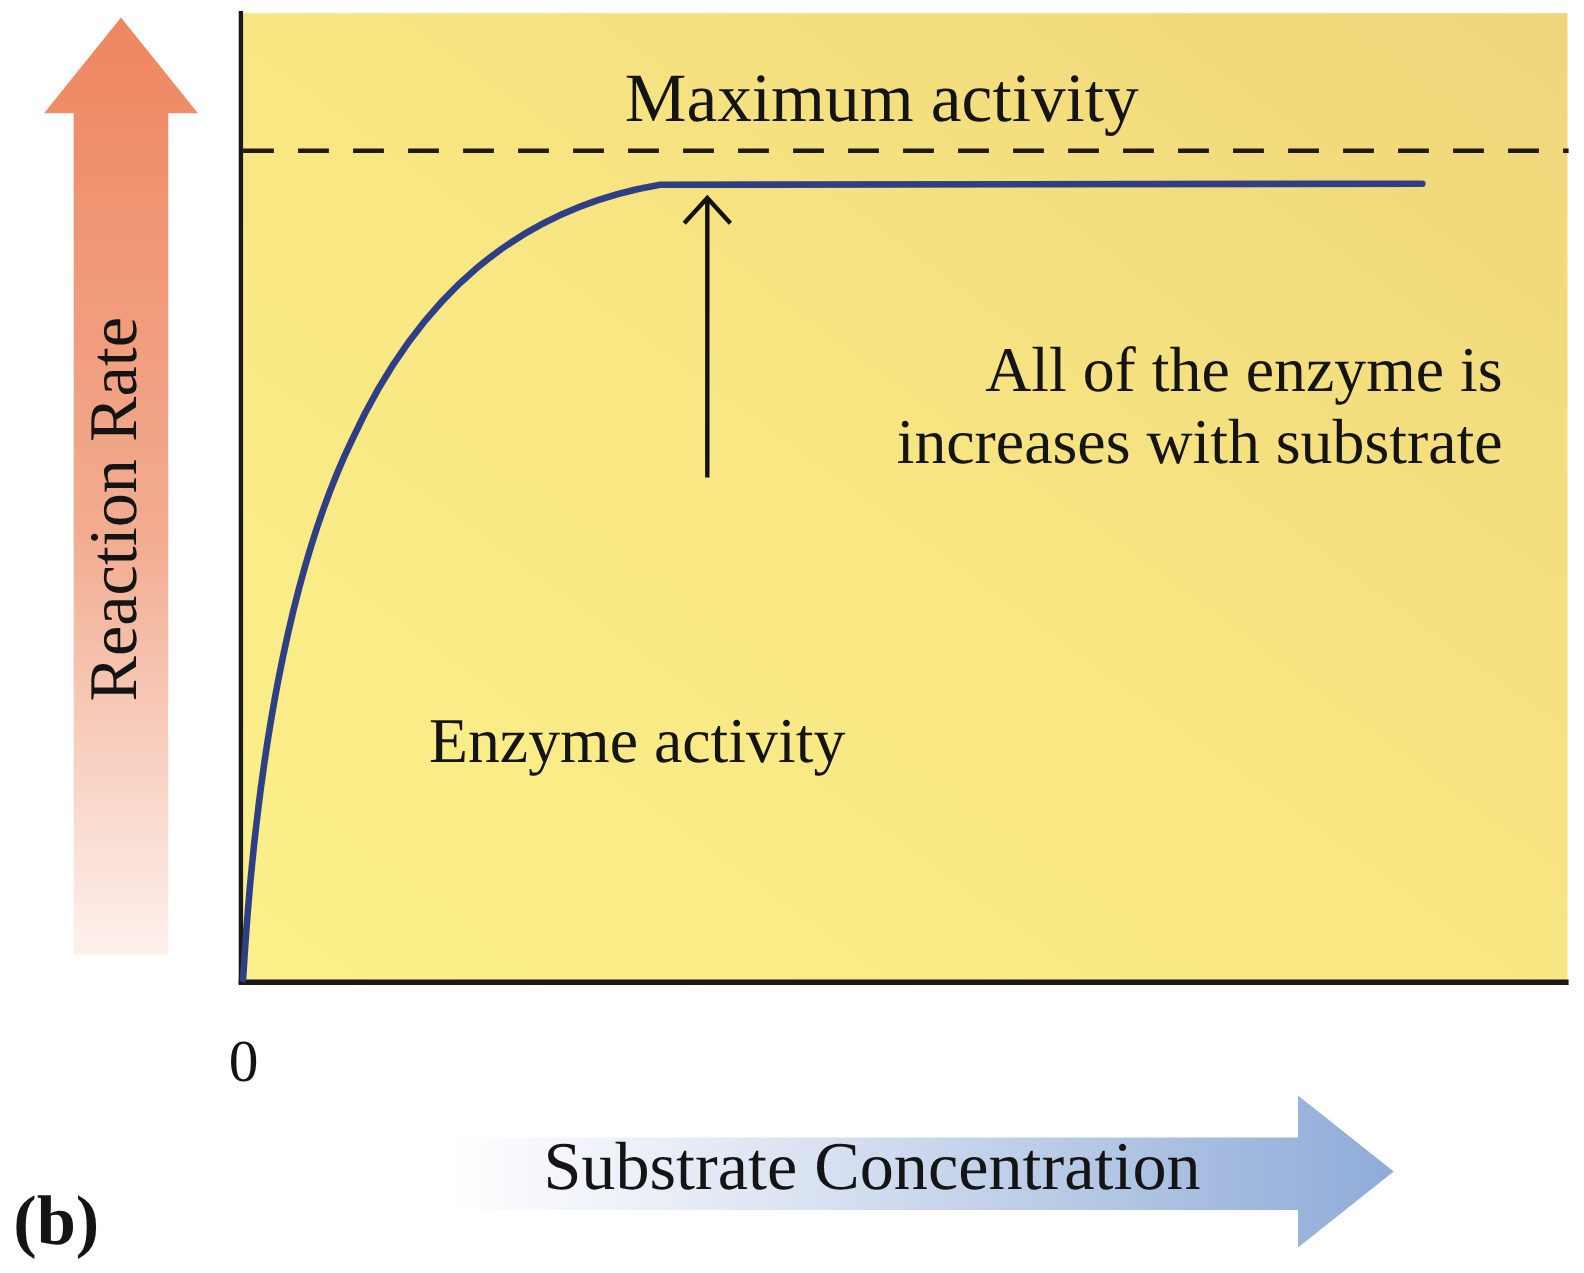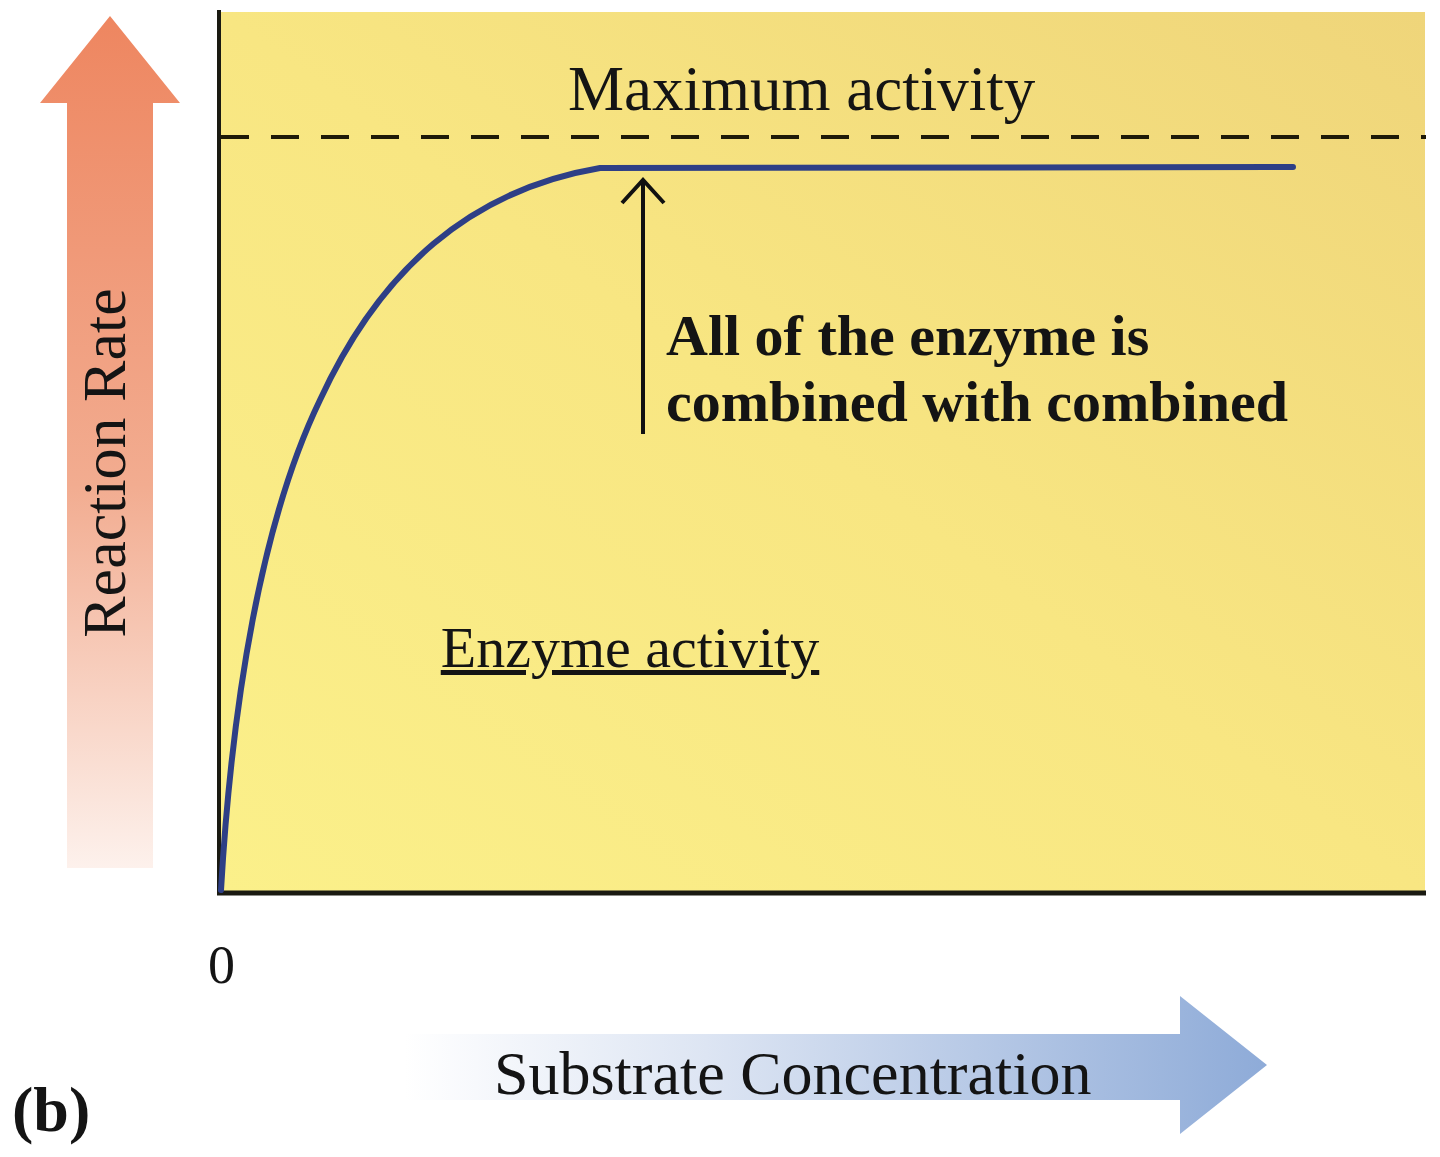--- a/index.html
+++ b/index.html
@@ -2,26 +2,26 @@
 <html><head>
   <meta charset="utf-8">
   <style>
     html, body { margin: 0; padding: 0; background: #ffffff; }
     body { width: 1440px; height: 1157px; position: relative; overflow: hidden;
            font-family: "Liberation Serif", "DejaVu Serif", serif; color: #111; }
     .figure { position: absolute; left: 0; top: 0; width: 1440px; height: 1157px; }
     svg { position: absolute; left: 0; top: 0; }
     .txt { position: absolute; white-space: nowrap; color: #141414; line-height: 1; }
     .max-label { left: 568px; top: 58px; font-size: 63px; }
-    .ann1 { left: 666px; top: 303px; font-size: 58px; text-align: left; width: 700px; font-weight: bold; }
+    .ann1 { left: 666px; top: 303px; font-size: 58px; text-align: right; width: 700px; }
     .ann1 span { display: block; line-height: 66px; }
-    .ann2 { left: 390px; top: 610px; font-size: 58px; text-align: center; width: 480px; text-decoration: underline; }
+    .ann2 { left: 390px; top: 636px; font-size: 58px; text-align: left; width: 480px; }
     .ann2 span { display: block; line-height: 76px; }
     .zero { left: 208px; top: 938px; font-size: 54px; }
-    .xlabel { left: 494px; top: 1030px; font-size: 62px; margin-top: 12px; }
+    .xlabel { left: 494px; top: 1030px; font-size: 62px; }
     .ylabel { left: 104px; top: 463px; font-size: 62px; transform: translate(-50%, -50%) rotate(-90deg); }
     .panel { left: 12px; top: 1078px; font-size: 64px; font-weight: bold; }
   </style>
 </head>
 <body>
 
 <div class="figure">
   <svg width="1440" height="1157" viewBox="0 0 1440 1157">
     <defs>
       <linearGradient id="plotBg" x1="0" y1="1" x2="1" y2="0">
@@ -55,21 +55,21 @@
     <path d="M 221 890 C 232 700, 262 520, 320 400 C 380 270, 470 190, 600 168 L 1293 167" fill="none" stroke="#2E3F86" stroke-width="6" stroke-linecap="round"></path>
 
     <line x1="643" y1="434" x2="643" y2="182" stroke="#111" stroke-width="4"></line>
     <polyline points="622,203 643,180 664,203" fill="none" stroke="#111" stroke-width="4"></polyline>
   </svg>
 
   <div class="txt max-label">Maximum activity</div>
 
   <div class="txt ann1">
     <span>All of the enzyme is</span>
-    <span>combined with combined</span>
+    <span>increases with substrate</span>
   </div>
 
   <div class="txt ann2">
     <span>Enzyme activity</span>
   </div>
 
   <div class="txt zero">0</div>
   <div class="txt xlabel">Substrate Concentration</div>
   <div class="txt ylabel">Reaction Rate</div>
   <div class="txt panel">(b)</div>

